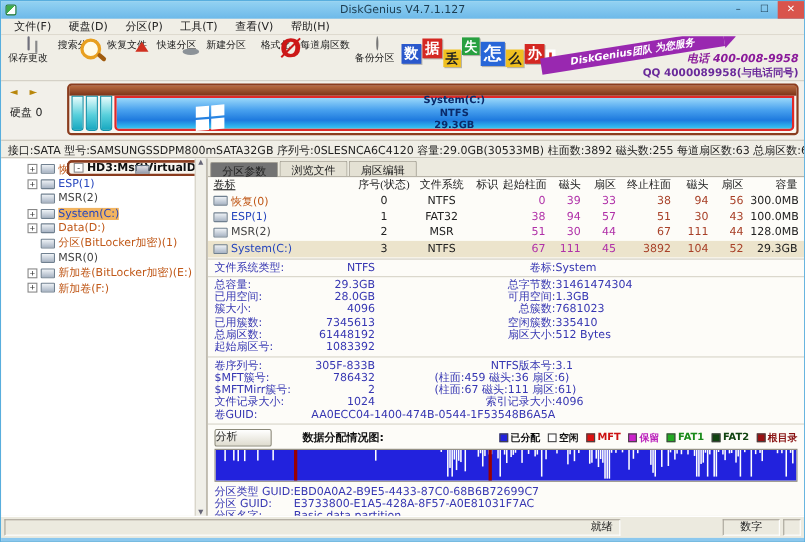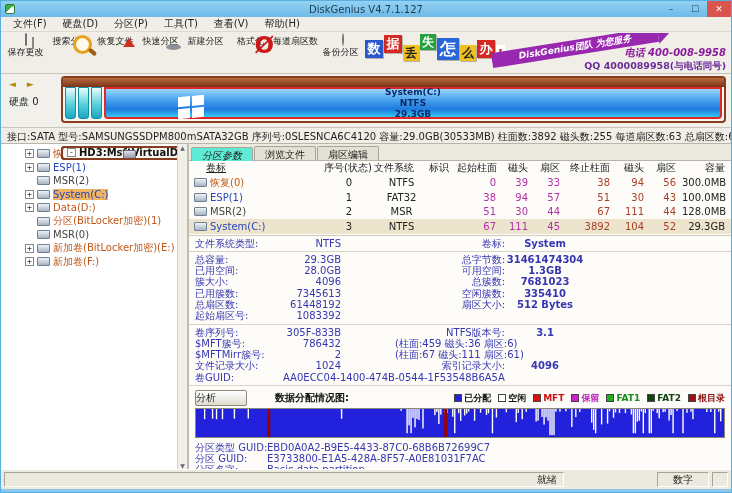--- a/index.html
+++ b/index.html
@@ -83,38 +83,38 @@
   .lbl{overflow:hidden;}
   .c-or{color:#c05818;} .c-bl{color:#2545bd;} .c-dk{color:#444;}
   .tnode.disk .lbl{color:#111;font-weight:bold;}
   .tnode.sel .lbl{background:#f2b460;}
   .tscroll{position:absolute;right:0;top:0;bottom:0;width:10px;background:#f0efe8;border-left:1px solid #d4d0c4;
            display:flex;flex-direction:column;justify-content:space-between;align-items:center;font-size:6px;color:#667;}
   
   .rpanel{flex:1;display:flex;flex-direction:column;background:#fdfcf8;overflow:hidden;}
   .tabs{height:17px;display:flex;background:#eceadf;border-bottom:1px solid #b8b4a8;padding:2px 0 0 2px;}
   .tab{padding:1px 10px;border:1px solid #a8a498;border-bottom:none;background:#e4e1d4;margin-right:1px;border-radius:2px 2px 0 0;}
-  .tab.active{background:#5eead4;position:relative;top:1px;font-style:italic;}
+  .tab.active{background:#737373;position:relative;top:1px;}
   .thead,.trow{display:grid;grid-template-columns:135px 50px 55px 28px 45px 32px 32px 50px 34px 32px 49px;height:14.5px;align-items:center;}
   .thead{color:#222;}
   .cell{overflow:hidden;white-space:nowrap;}
-  .hl{padding-left:17px;text-decoration:underline;} .hc{} .hr{text-align:right;padding-right:6px;}
+  .hl{padding-left:5px;text-decoration:underline;} .hc{text-align:center;font-family:Liberation Serif, serif;} .hr{text-align:right;padding-right:6px;}
   .lblcell{display:flex;align-items:center;padding-left:5px;}
   .cc{text-align:center;} .cr{text-align:right;padding-right:6px;}
   .trow .sc,.trow .sh,.trow .ss{color:#b030a8;}
   .trow .ec,.trow .eh,.trow .es{color:#a84028;}
   .trow .cap{color:#222;}
   .trow.sel{background:#ece4cc;}
   .ptable{border-bottom:1px solid #cfcbbf;padding-bottom:1px;}
   
   .details{padding-top:2px;color:#3636b2;}
   .drow{display:grid;grid-template-columns:84px 62px 54px 110px 80px;line-height:11.3px;padding-left:6px;white-space:nowrap;}
   .drow .v1{grid-column:2;text-align:right;}
   .drow .l2{grid-column:4;text-align:right;}
-  .drow .v2{grid-column:5;text-align:center;font-weight:bold;}
+  .drow .v2{grid-column:5;text-align:left;}
   .drow.wide .v1{grid-column:2/6;text-align:left;padding-left:4px;}
   .drow.sep{border-bottom:1px solid #d8d4c8;padding-bottom:2px;margin-bottom:2px;}
   
   .analysis{display:flex;align-items:center;gap:8px;padding:2px 6px;height:20px;}
   .btn{width:52px;height:16px;background:linear-gradient(#ffffff,#dfdccf);border:1px solid #8a8878;border-radius:2px;text-align:left;line-height:14px;}
   .alabel{font-weight:bold;color:#111;margin-left:20px;}
   .legend{margin-left:auto;display:flex;gap:7px;align-items:center;}
   .leg{display:flex;align-items:center;gap:2px;font-size:9px;}
   .leg i{width:8px;height:8px;border:1px solid #444;}
   .leg em{font-style:normal;font-weight:bold;}

